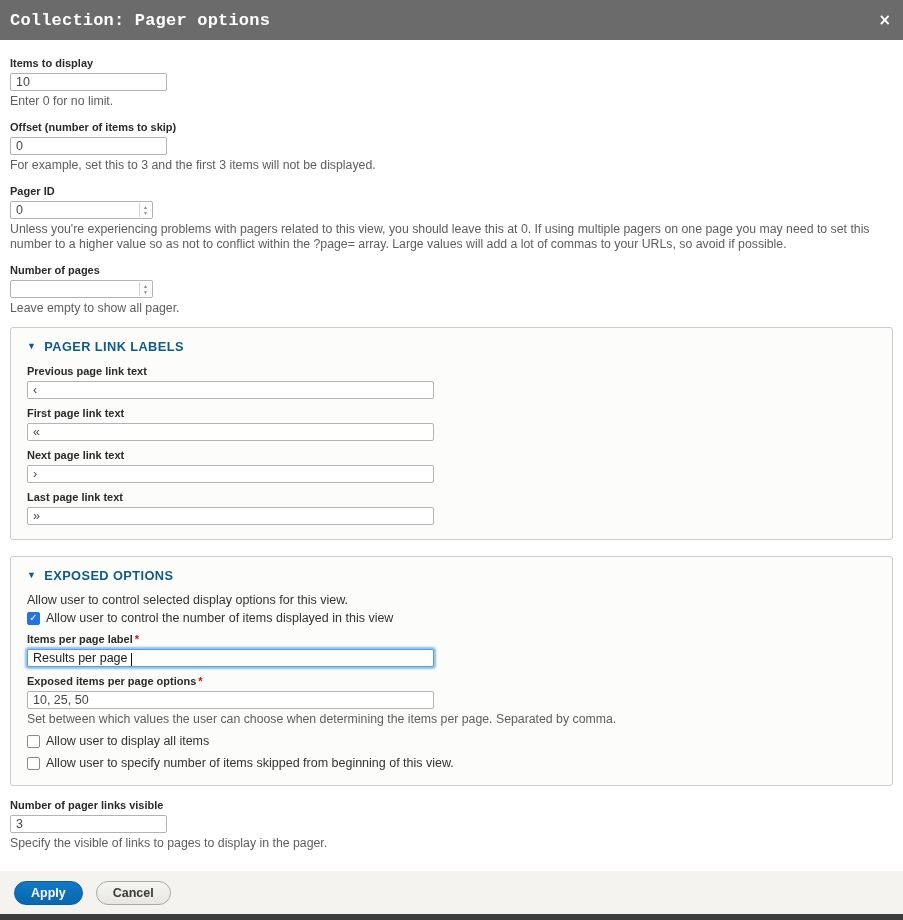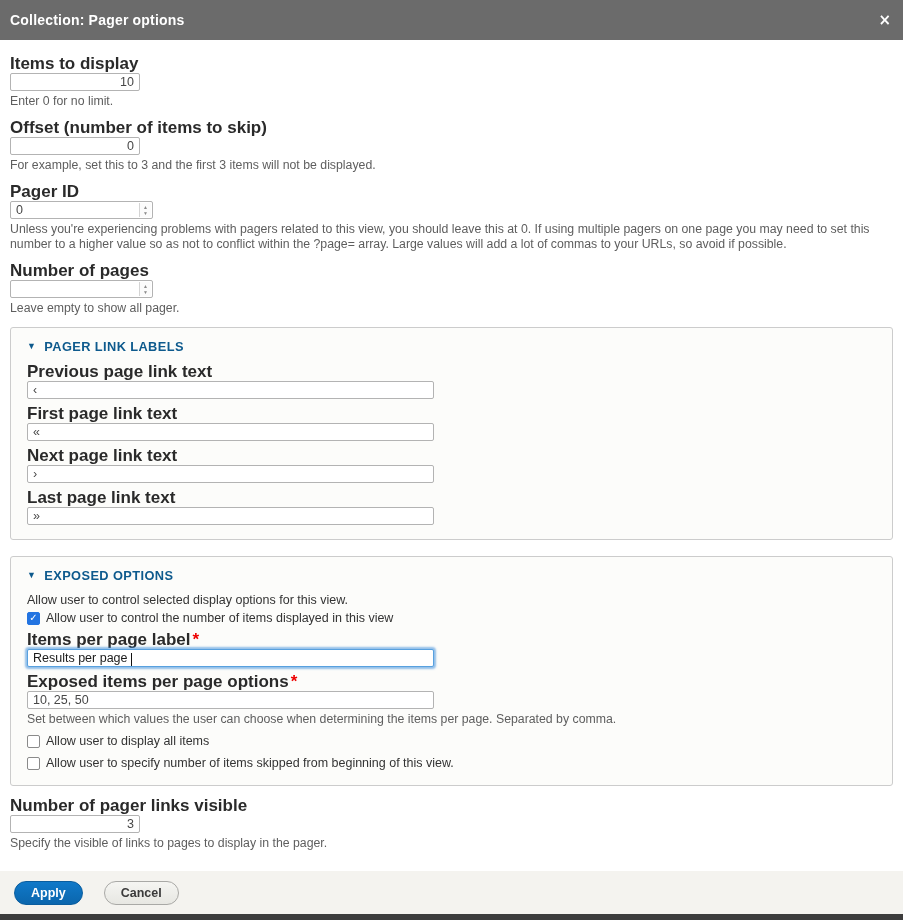--- a/index.html
+++ b/index.html
@@ -10,42 +10,42 @@
     font-family: "Liberation Sans", "DejaVu Sans", sans-serif;
     font-size: 12.5px; color: #333;
     display: flex; flex-direction: column;
   }
 
   
   .dlg-header {
     flex: 0 0 40px; background: #6b6b6b; color: #fff;
     display: flex; align-items: center; padding: 0 12px 0 10px;
   }
-  .dlg-title { font-weight: bold; font-size: 14px; letter-spacing: .2px; }
+  .dlg-title { font-weight: bold; font-size: 17px; letter-spacing: .2px; font-family: Liberation Mono, monospace; }
   .dlg-close {
     margin-left: auto; color: #fff; font-weight: bold; font-size: 15px;
     line-height: 1; cursor: pointer; font-family: "DejaVu Sans", sans-serif;
   }
 
   
   .dlg-body { flex: 1 1 auto; padding: 16px 10px 0 10px; }
 
   .form-item { margin-bottom: 11px; }
   .form-item > label {
     display: block; font-weight: bold; color: #2a2a2a;
-    font-size: 17px; line-height: 15px; margin-bottom: 2px;
+    font-size: 11px; line-height: 15px; margin-bottom: 2px;
   }
   .req { color: #ee0000; font-weight: bold; margin-left: 2px; }
 
   .txt {
     display: block; height: 18px; border: 1px solid #b3b3b3; border-radius: 2px;
     background: #fff; padding: 1px 5px; font-family: inherit;
     font-size: 12.5px; color: #474747; outline: none;
   }
-  .txt.small { width: 130px; text-align: right; }
+  .txt.small { width: 157px; }
   .txt.wide  { width: 407px; }
   .txt.focused {
     border-color: #58a1df; color: #1a1a1a;
     box-shadow: 0 0 2px 2px rgba(56,139,218,.55);
   }
 
   .num-wrap { position: relative; width: 143px; }
   .num-wrap .txt { width: 100%; padding-right: 16px; }
   .spinner {
     position: absolute; right: 2px; top: 2px; bottom: 2px; width: 12px;
@@ -87,21 +87,21 @@
   .cb-label { font-size: 12.5px; color: #333; line-height: 16px; }
 
   .caret {
     display: inline-block; width: 1px; height: 13px; background: #111;
     vertical-align: text-bottom; margin-left: 0;
   }
 
   
   .dlg-footer {
     margin-top: auto; flex: 0 0 43px; background: #f4f3ef;
-    display: flex; align-items: center; padding: 0 14px; gap: 21px;
+    display: flex; align-items: center; padding: 0 14px; gap: 13px;
   }
   .btn {
     display: inline-flex; align-items: center; justify-content: center;
     height: 24px; border-radius: 13px; font-family: inherit;
     font-size: 12.5px; font-weight: bold; cursor: pointer; padding: 0 16px;
   }
   .btn-primary {
     background: linear-gradient(#1079c9, #0b66ad); color: #fff;
     border: 1px solid #0a5d9e;
   }

